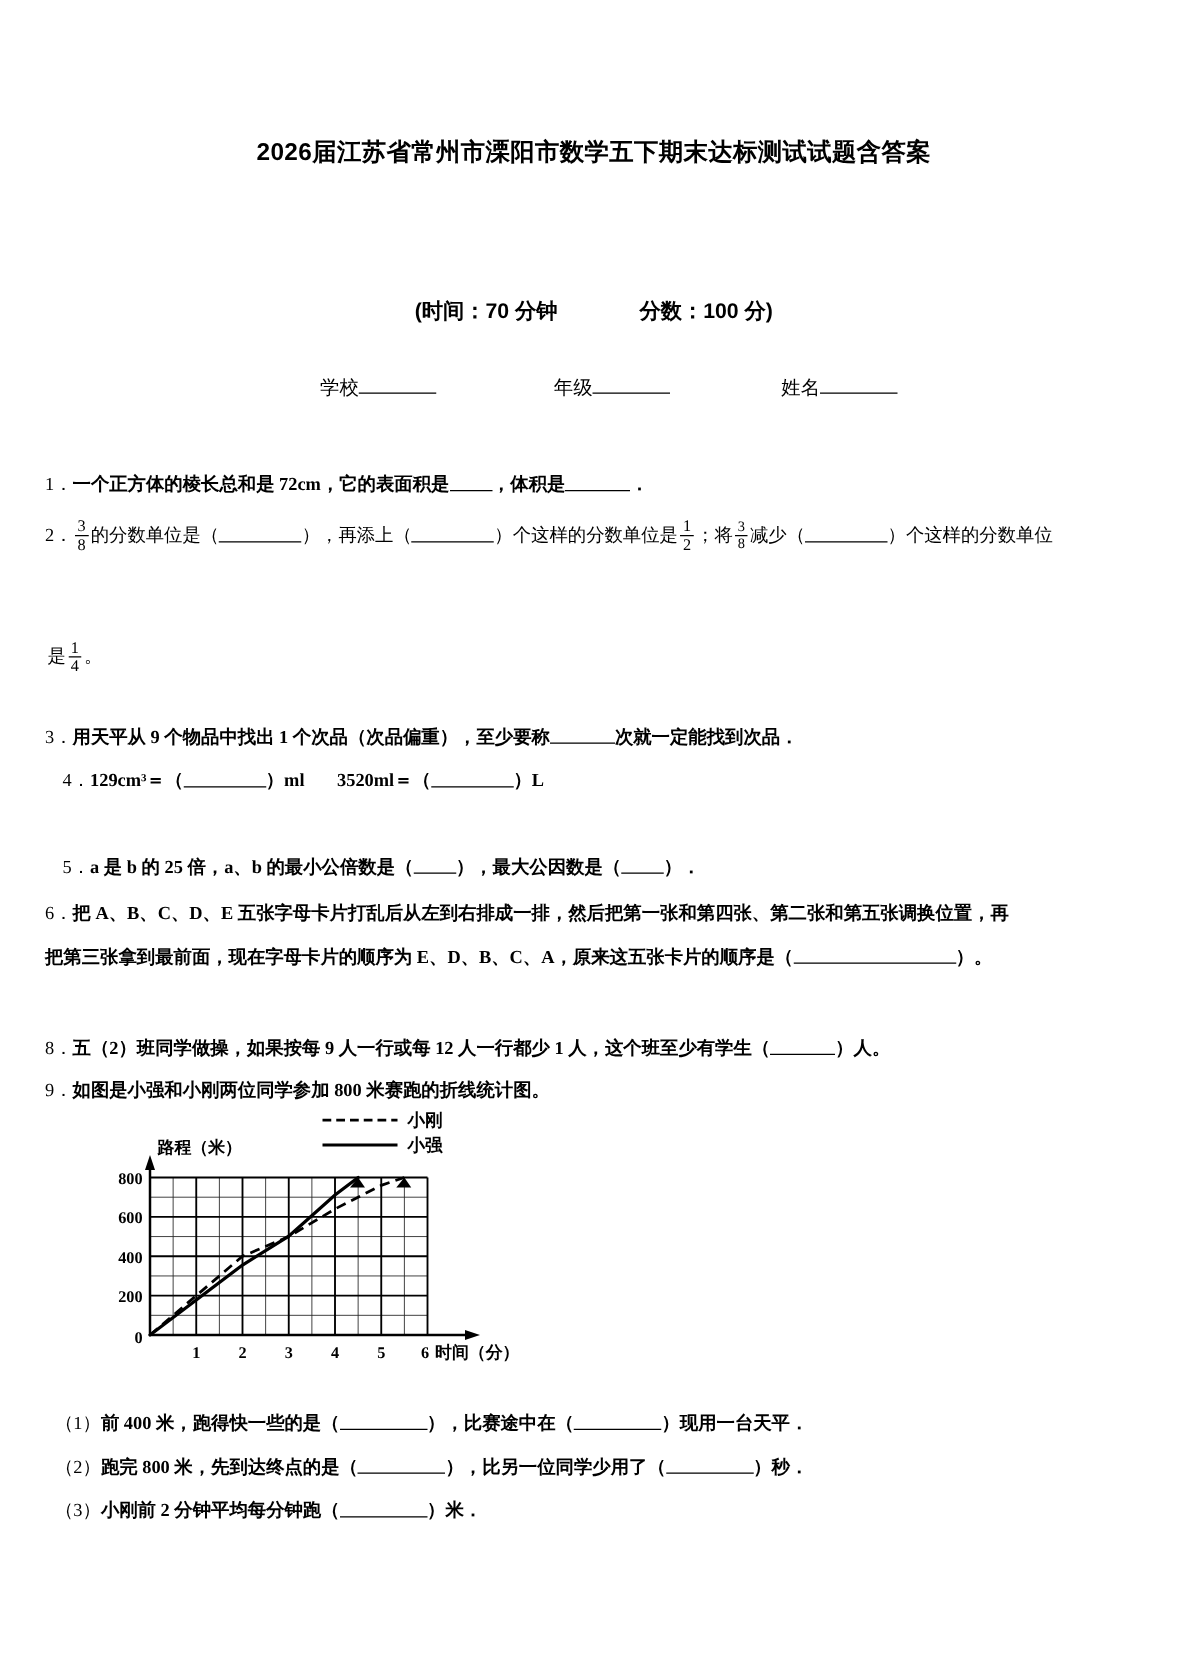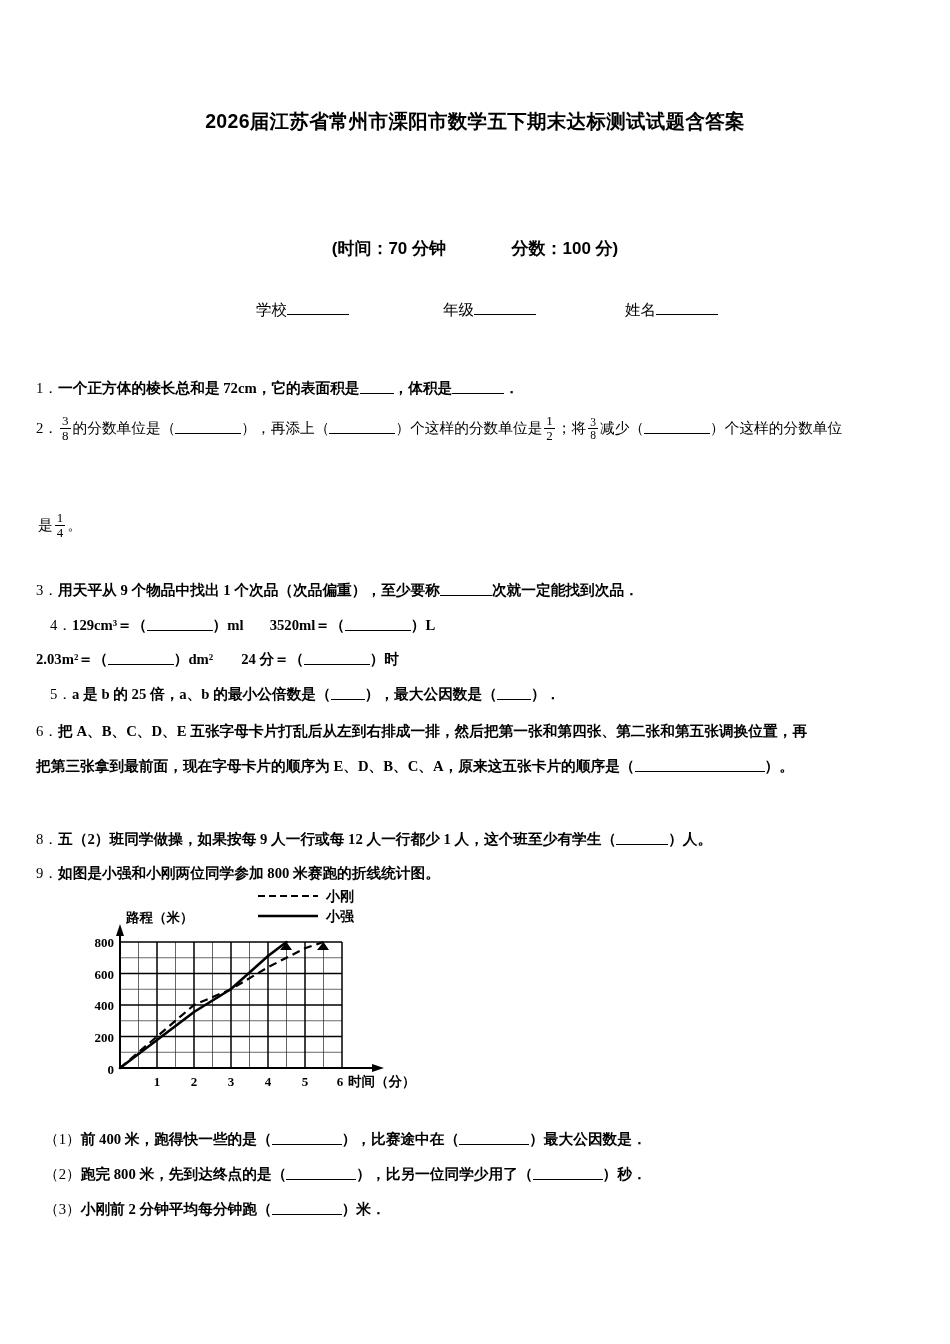--- a/index.html
+++ b/index.html
@@ -99,23 +99,20 @@
   </div>
 
   <div class="blk" style="left:36px; top:579px;">
     <span>3．</span><span class="bold">用天平从 9 个物品中找出 1 个次品（次品偏重），至少要称</span><span class="bl bl-m"></span><span class="bold">次就一定能找到次品．</span>
   </div>
 
   <div class="blk" style="left:50px; top:614px;">
     <span>4．</span><span class="bold">129cm³＝（</span><span class="bl bl-q"></span><span class="bold">）ml</span><span style="display:inline-block;width:26px"></span><span class="bold">3520ml＝（</span><span class="bl bl-q"></span><span class="bold">）L</span>
   </div>
 
-  <div class="blk" style="left:36px; top:648px;">
-    <span class="bold">2.03m²＝（</span><span class="bl bl-q"></span><span class="bold">）dm²</span><span style="display:inline-block;width:28px"></span><span class="bold">24 分＝（</span><span class="bl bl-q"></span><span class="bold">）时</span>
-  </div>
 
   <div class="blk" style="left:50px; top:683px;">
     <span>5．</span><span class="bold">a 是 b 的 25 倍，a、b 的最小公倍数是（</span><span class="bl bl-s"></span><span class="bold">），最大公因数是（</span><span class="bl bl-s"></span><span class="bold">）．</span>
   </div>
 
   <div class="blk" style="left:36px; top:720px;font-family:Liberation Serif, serif;">
     <span>6．</span><span class="bold">把 A、B、C、D、E 五张字母卡片打乱后从左到右排成一排，然后把第一张和第四张、第二张和第五张调换位置，再</span>
   </div>
   <div class="blk" style="left:36px; top:755px;">
     <span class="bold">把第三张拿到最前面，现在字母卡片的顺序为 E、D、B、C、A，原来这五张卡片的顺序是（</span><span class="bl bl-xl"></span><span class="bold">）。</span>
@@ -202,21 +199,21 @@
       <g>
         <line x1="218" y1="16" x2="278" y2="16" stroke="#000" stroke-width="2.2" stroke-dasharray="7,4"></line>
         <text x="286" y="21" font-family="Liberation Sans, sans-serif" font-size="14" font-weight="bold">小刚</text>
         <line x1="218" y1="36" x2="278" y2="36" stroke="#000" stroke-width="2.4"></line>
         <text x="286" y="41" font-family="Liberation Sans, sans-serif" font-size="14" font-weight="bold">小强</text>
       </g>
     </svg>
   </div>
 
   <div class="blk" style="left:44px; top:1128px;">
-    <span>（1）</span><span class="bold">前 400 米，跑得快一些的是（</span><span class="bl bl-l"></span><span class="bold">），比赛途中在（</span><span class="bl bl-l"></span><span class="bold">）最大公因数是．</span>
+    <span>（1）</span><span class="bold">前 400 米，跑得快一些的是（</span><span class="bl bl-l"></span><span class="bold">），比赛途中在（</span><span class="bl bl-l"></span><span class="bold">）现用一台天平．</span>
   </div>
 
   <div class="blk" style="left:44px; top:1163px;">
     <span>（2）</span><span class="bold">跑完 800 米，先到达终点的是（</span><span class="bl bl-l"></span><span class="bold">），比另一位同学少用了（</span><span class="bl bl-l"></span><span class="bold">）秒．</span>
   </div>
 
   <div class="blk" style="left:44px; top:1198px;">
     <span>（3）</span><span class="bold">小刚前 2 分钟平均每分钟跑（</span><span class="bl bl-l"></span><span class="bold">）米．</span>
   </div>
 

